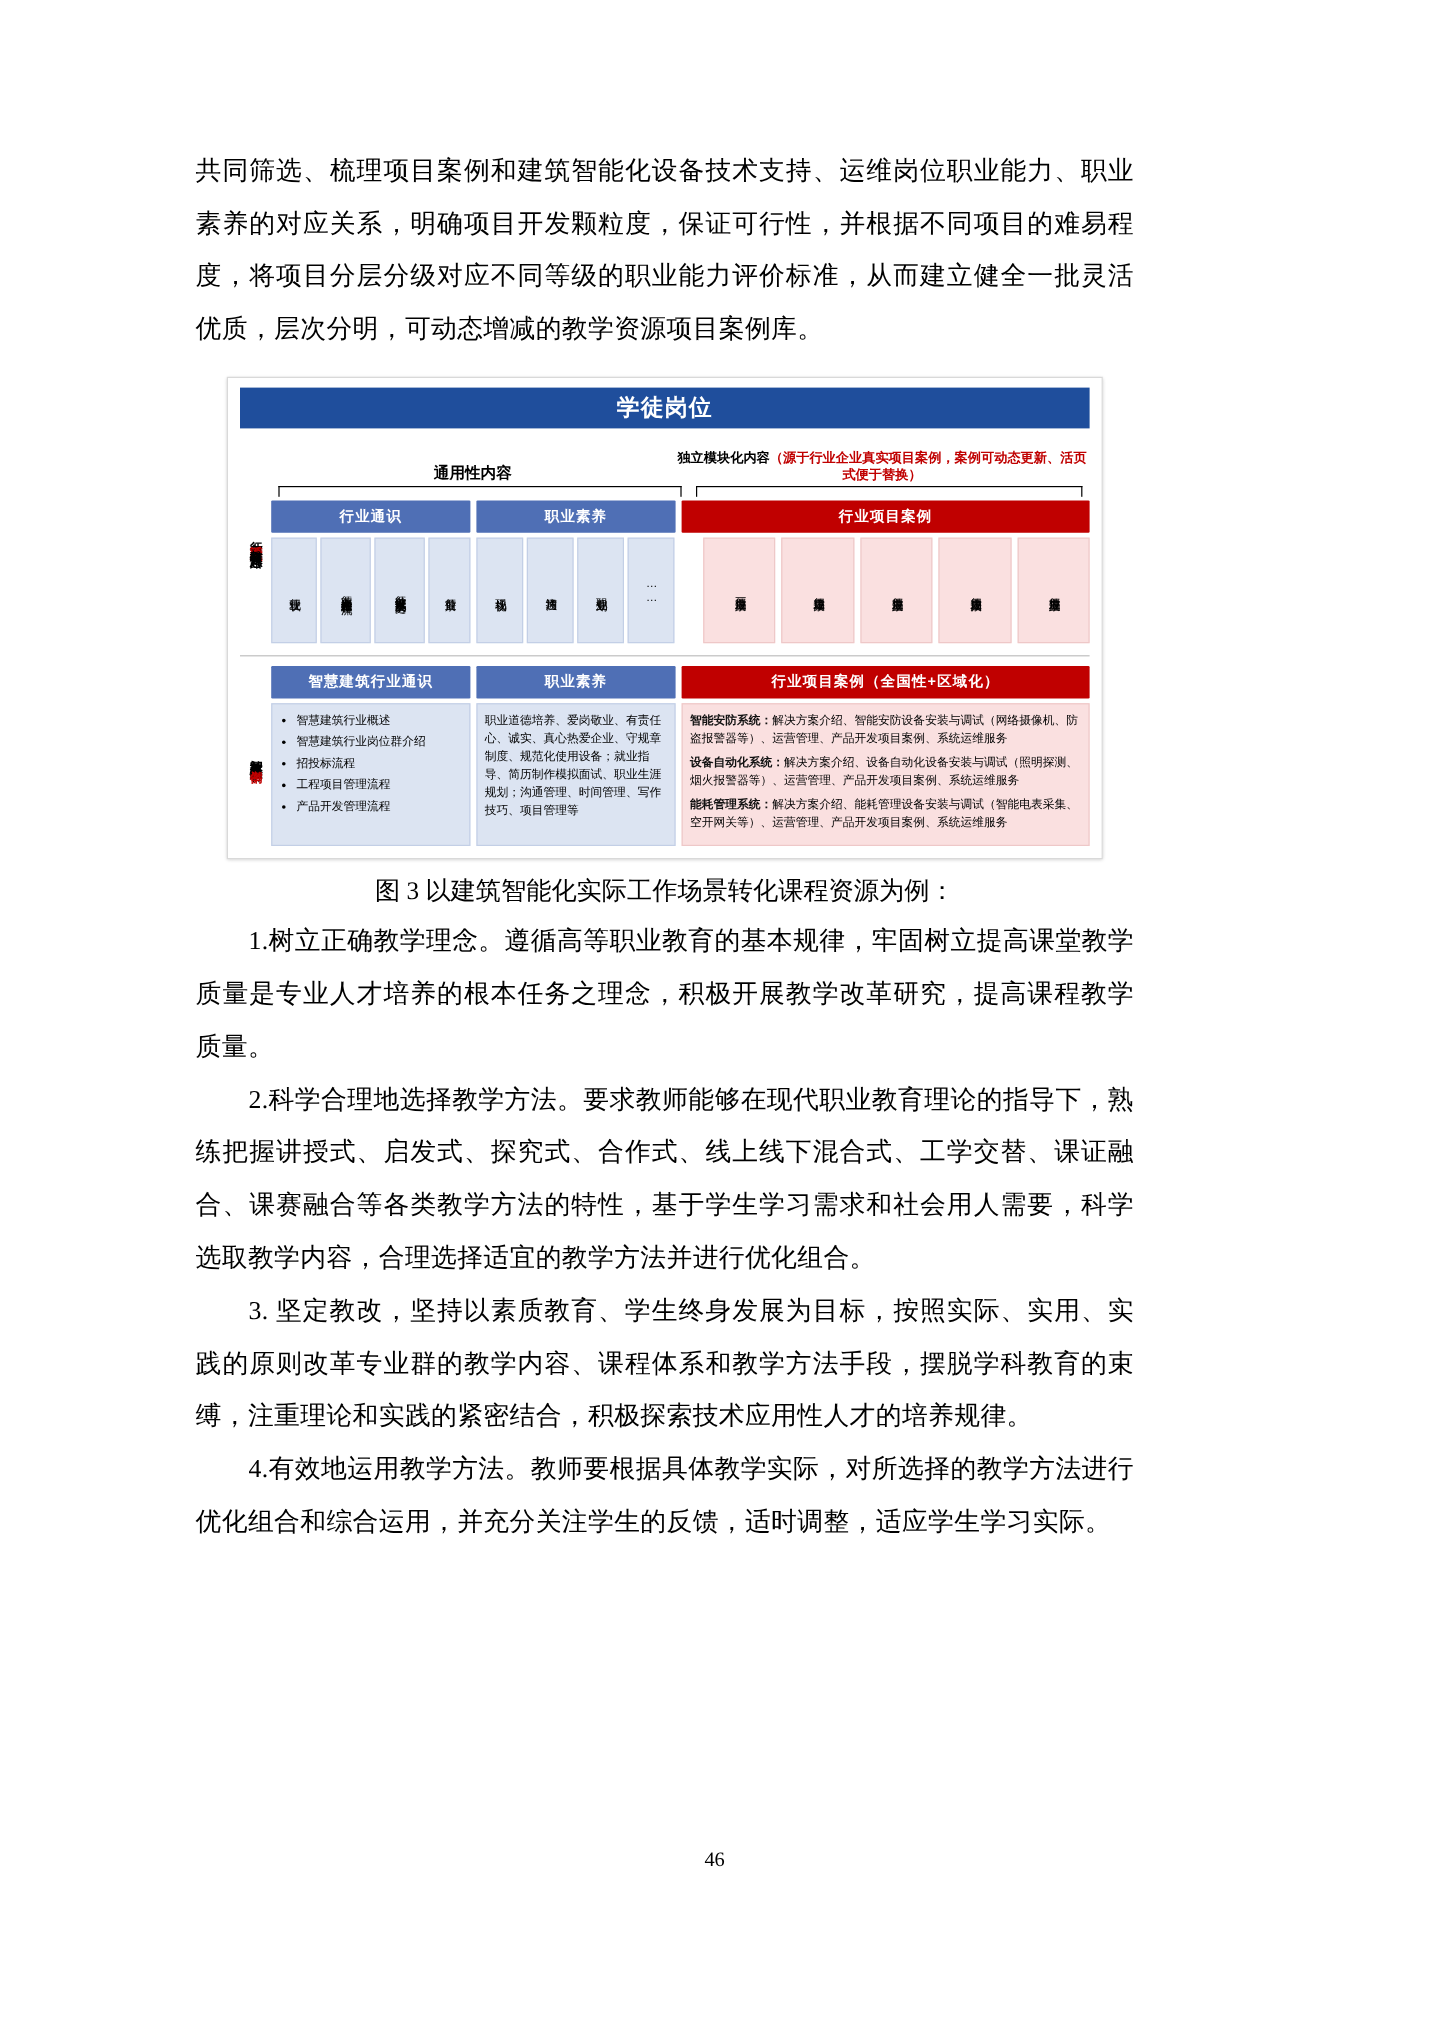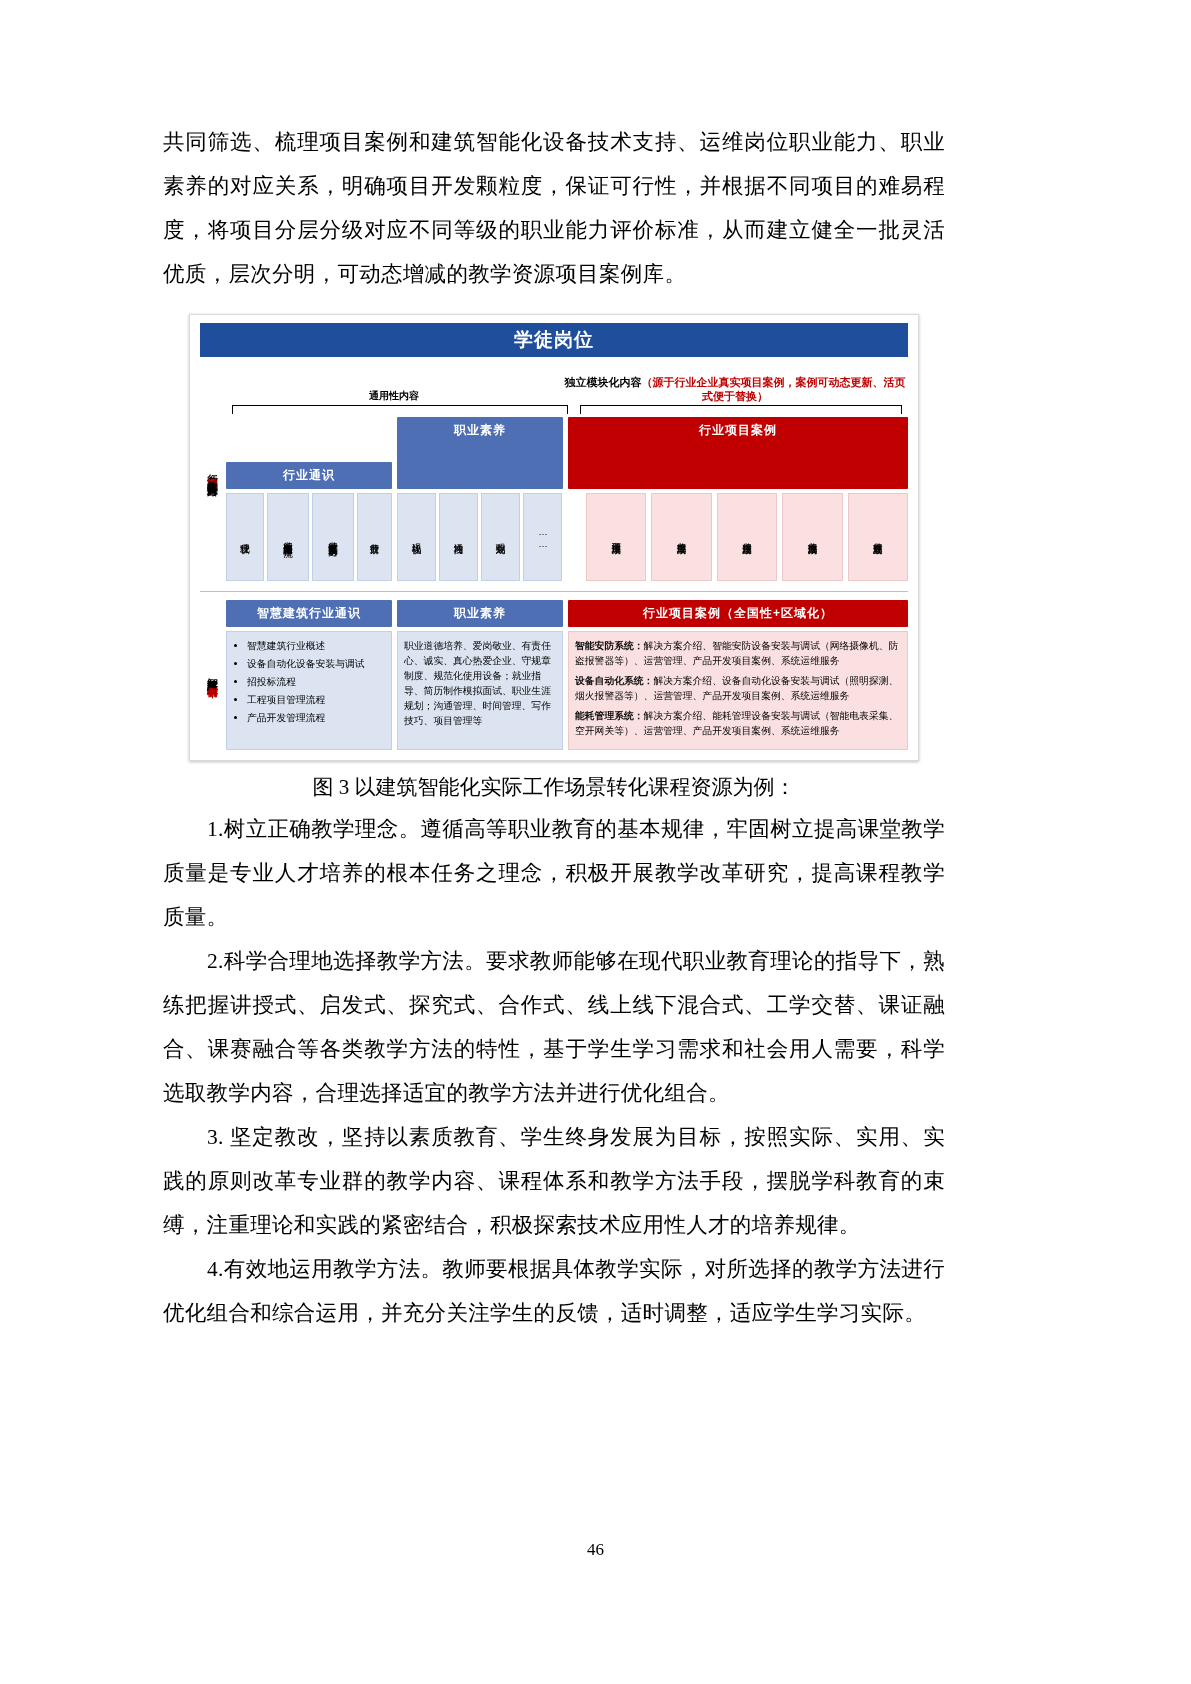--- a/index.html
+++ b/index.html
@@ -102,21 +102,21 @@
     line-height: 14px;
     font-weight: bold;
   }
   .side-label .red { color: #c00000; }
   .block-area { flex: 1; }
 
   .top-captions { display: flex; align-items: flex-end; height: 42px; }
   .cap-left {
     flex: 0 0 336px;
     text-align: center;
-    font-size: 10px;
+    font-size: 13px;
     font-weight: bold;
     padding-bottom: 2px;
   }
   .cap-right {
     flex: 1;
     text-align: center;
     font-size: 11px;
     font-weight: bold;
     line-height: 14px;
     padding-bottom: 2px;
@@ -230,21 +230,21 @@
                 <div class="cap-right">
                   <span>独立模块化内容</span><span class="rd">（源于行业企业真实项目案例，案例可动态更新、活页式便于替换）</span>
                 </div>
               </div>
               <div class="brace">
                 <div class="brace-left"></div>
                 <div class="brace-right"></div>
               </div>
 
               <div class="bar-row">
-                <div class="bar blue" style="flex:0 0 166px;margin-top:45px;">行业通识</div>
+                <div class="bar blue" style="flex:0 0 166px;">行业通识</div>
                 <div class="bar blue" style="flex:0 0 166px;">职业素养</div>
                 <div class="bar red" style="flex:1;">行业项目案例</div>
               </div>
 
               <div class="cells-row">
                 <div class="cellgroup" style="flex:0 0 166px;">
                   <div class="cell" style="width:38px;height:88px;">
                       <span class="vtext">行业现状</span>
                     </div>
                   <div class="cell" style="width:42px;height:88px;">
@@ -304,21 +304,21 @@
               <div class="bar-row">
                 <div class="bar blue" style="flex:0 0 166px;">智慧建筑行业通识</div>
                 <div class="bar blue" style="flex:0 0 166px;">职业素养</div>
                 <div class="bar red" style="flex:1;">行业项目案例（全国性+区域化）</div>
               </div>
 
               <div class="detail-row">
                 <div class="detail-box" style="flex:0 0 166px;">
                   <ul>
                     <li>智慧建筑行业概述</li>
-                    <li>设备自动化设备安装与调试</li>
+                    <li>智慧建筑行业岗位群介绍</li>
                     <li>招投标流程</li>
                     <li>工程项目管理流程</li>
                     <li>产品开发管理流程</li>
                   </ul>
                 </div>
                 <div class="detail-box" style="flex:0 0 166px;">职业道德培养、爱岗敬业、有责任心、诚实、真心热爱企业、守规章制度、规范化使用设备；就业指导、简历制作模拟面试、职业生涯规划；沟通管理、时间管理、写作技巧、项目管理等</div>
                 <div class="detail-box pink" style="flex:1;">
                   <p><span class="hl">智能安防系统：</span><span>解决方案介绍、智能安防设备安装与调试（网络摄像机、防盗报警器等）、运营管理、产品开发项目案例、系统运维服务</span></p>
                   <p><span class="hl">设备自动化系统：</span><span>解决方案介绍、设备自动化设备安装与调试（照明探测、烟火报警器等）、运营管理、产品开发项目案例、系统运维服务</span></p>
                   <p><span class="hl">能耗管理系统：</span><span>解决方案介绍、能耗管理设备安装与调试（智能电表采集、空开网关等）、运营管理、产品开发项目案例、系统运维服务</span></p>

